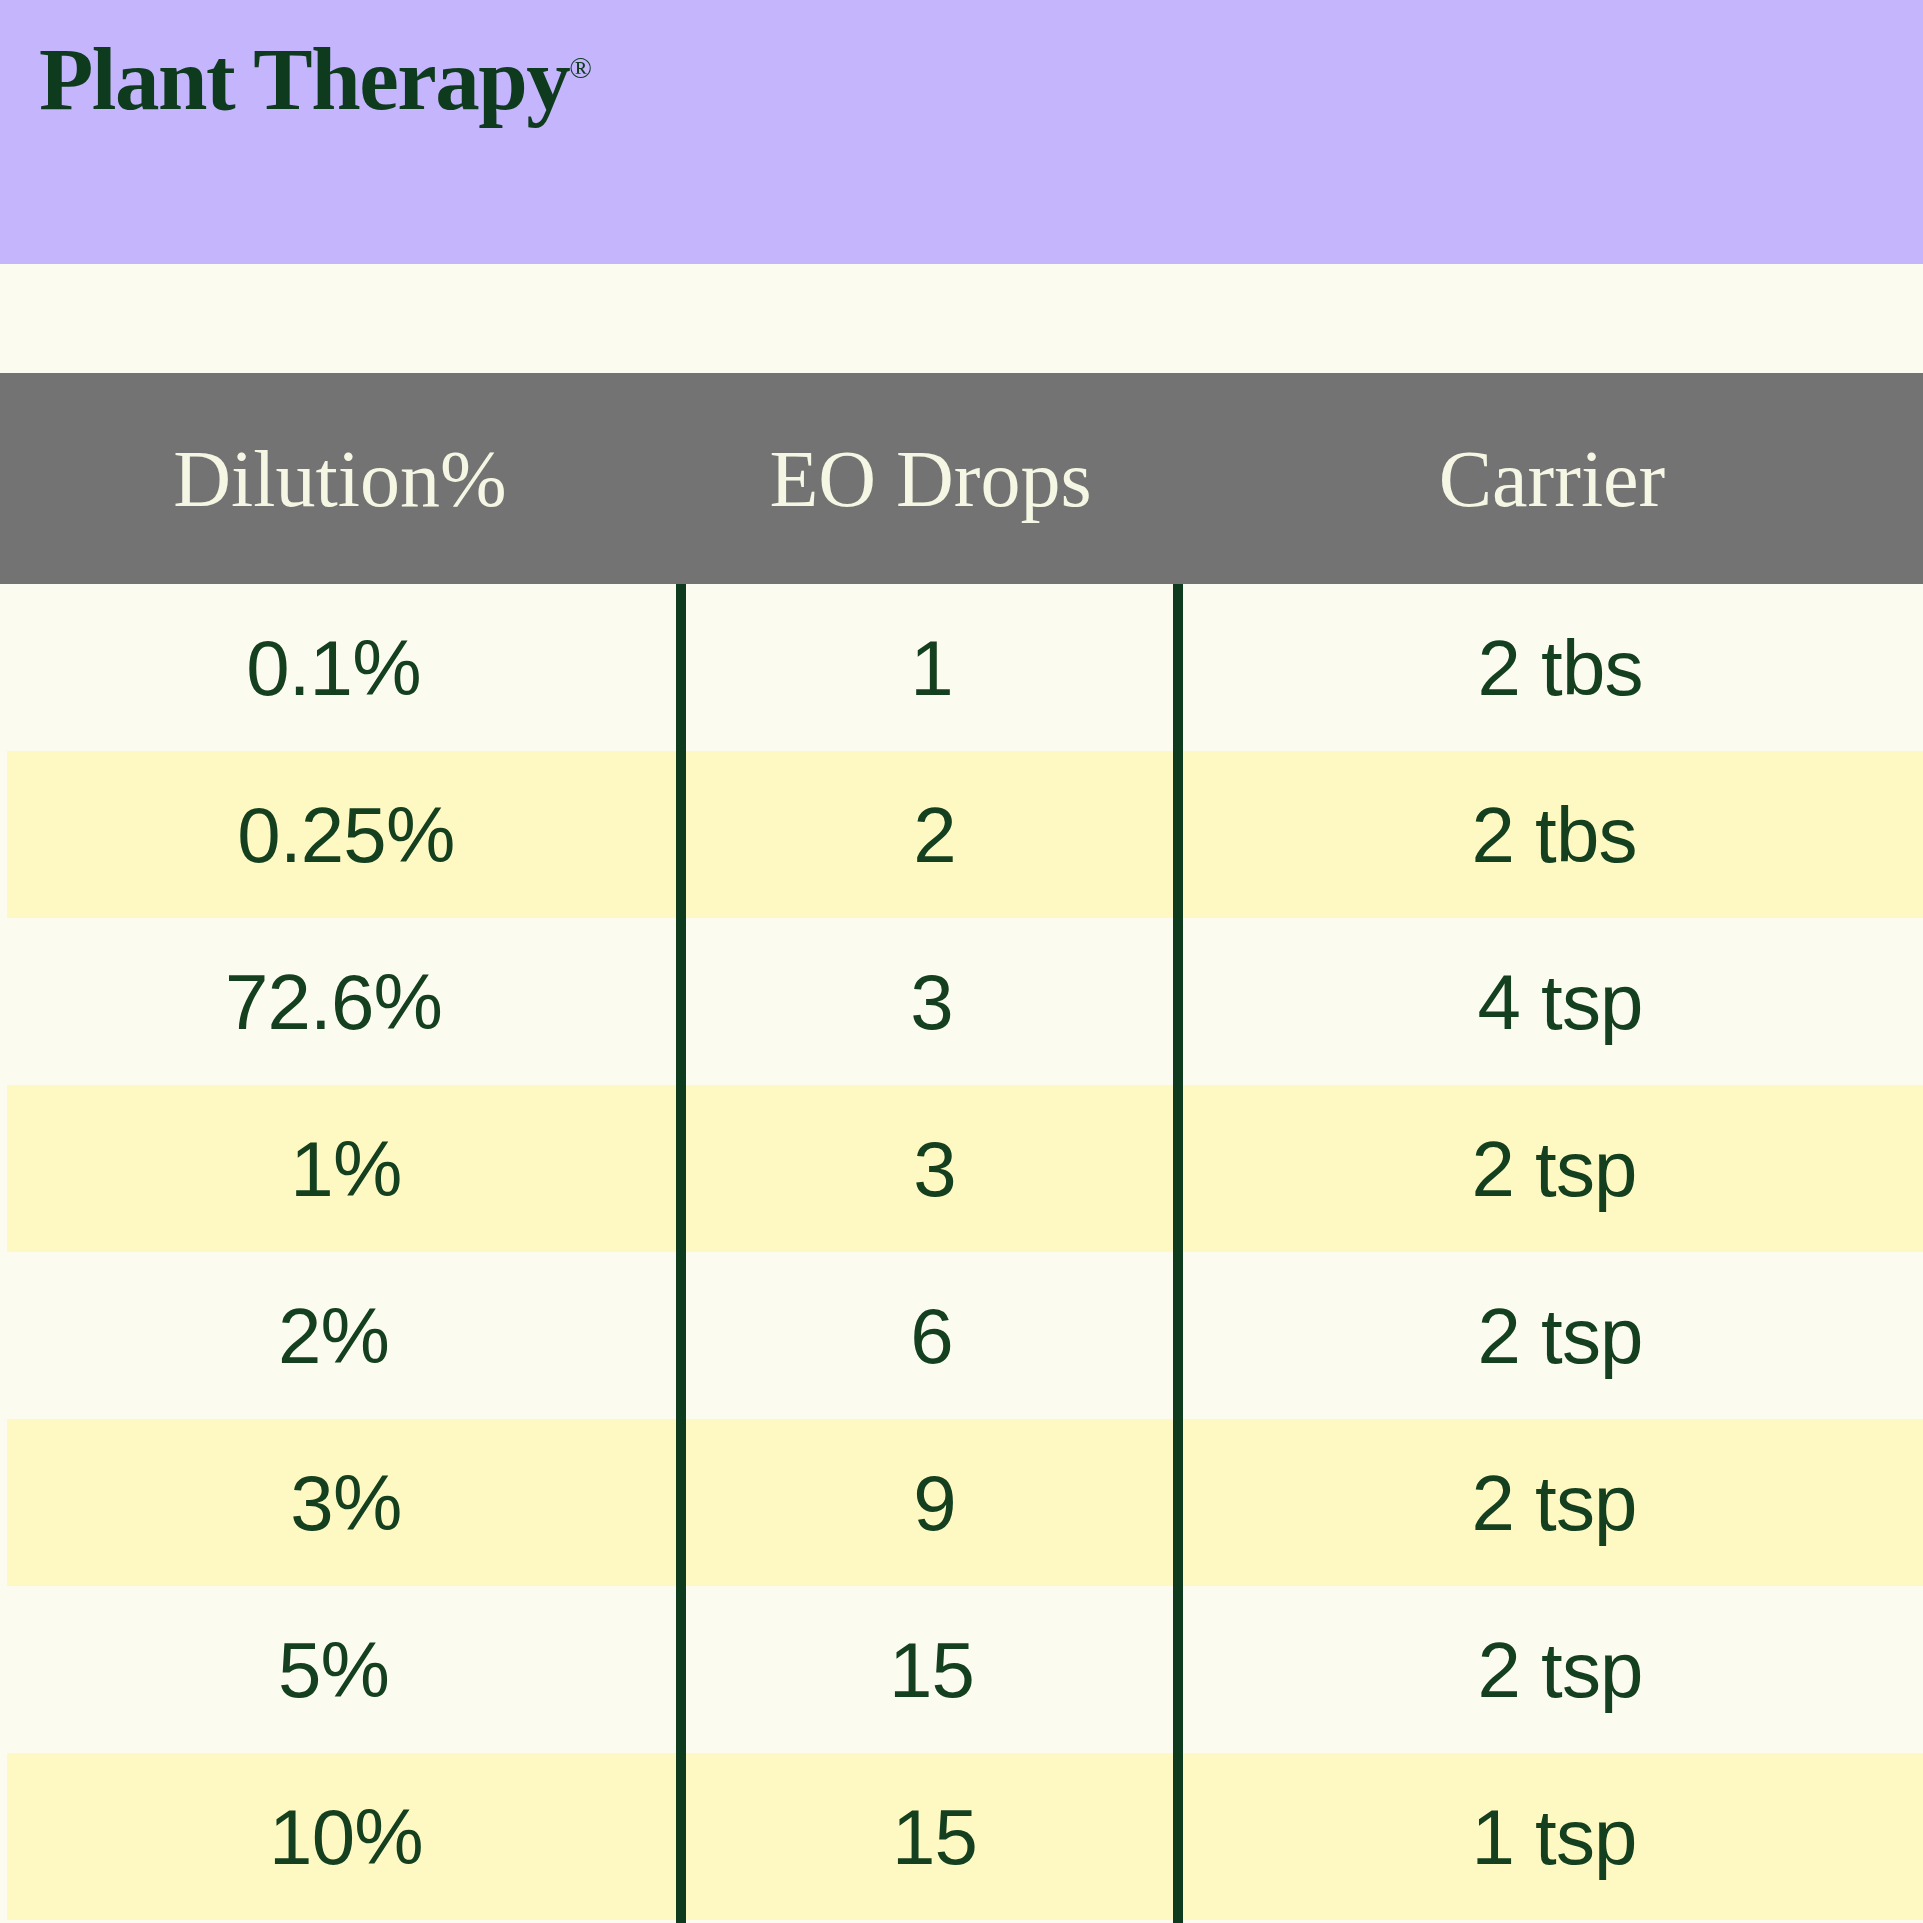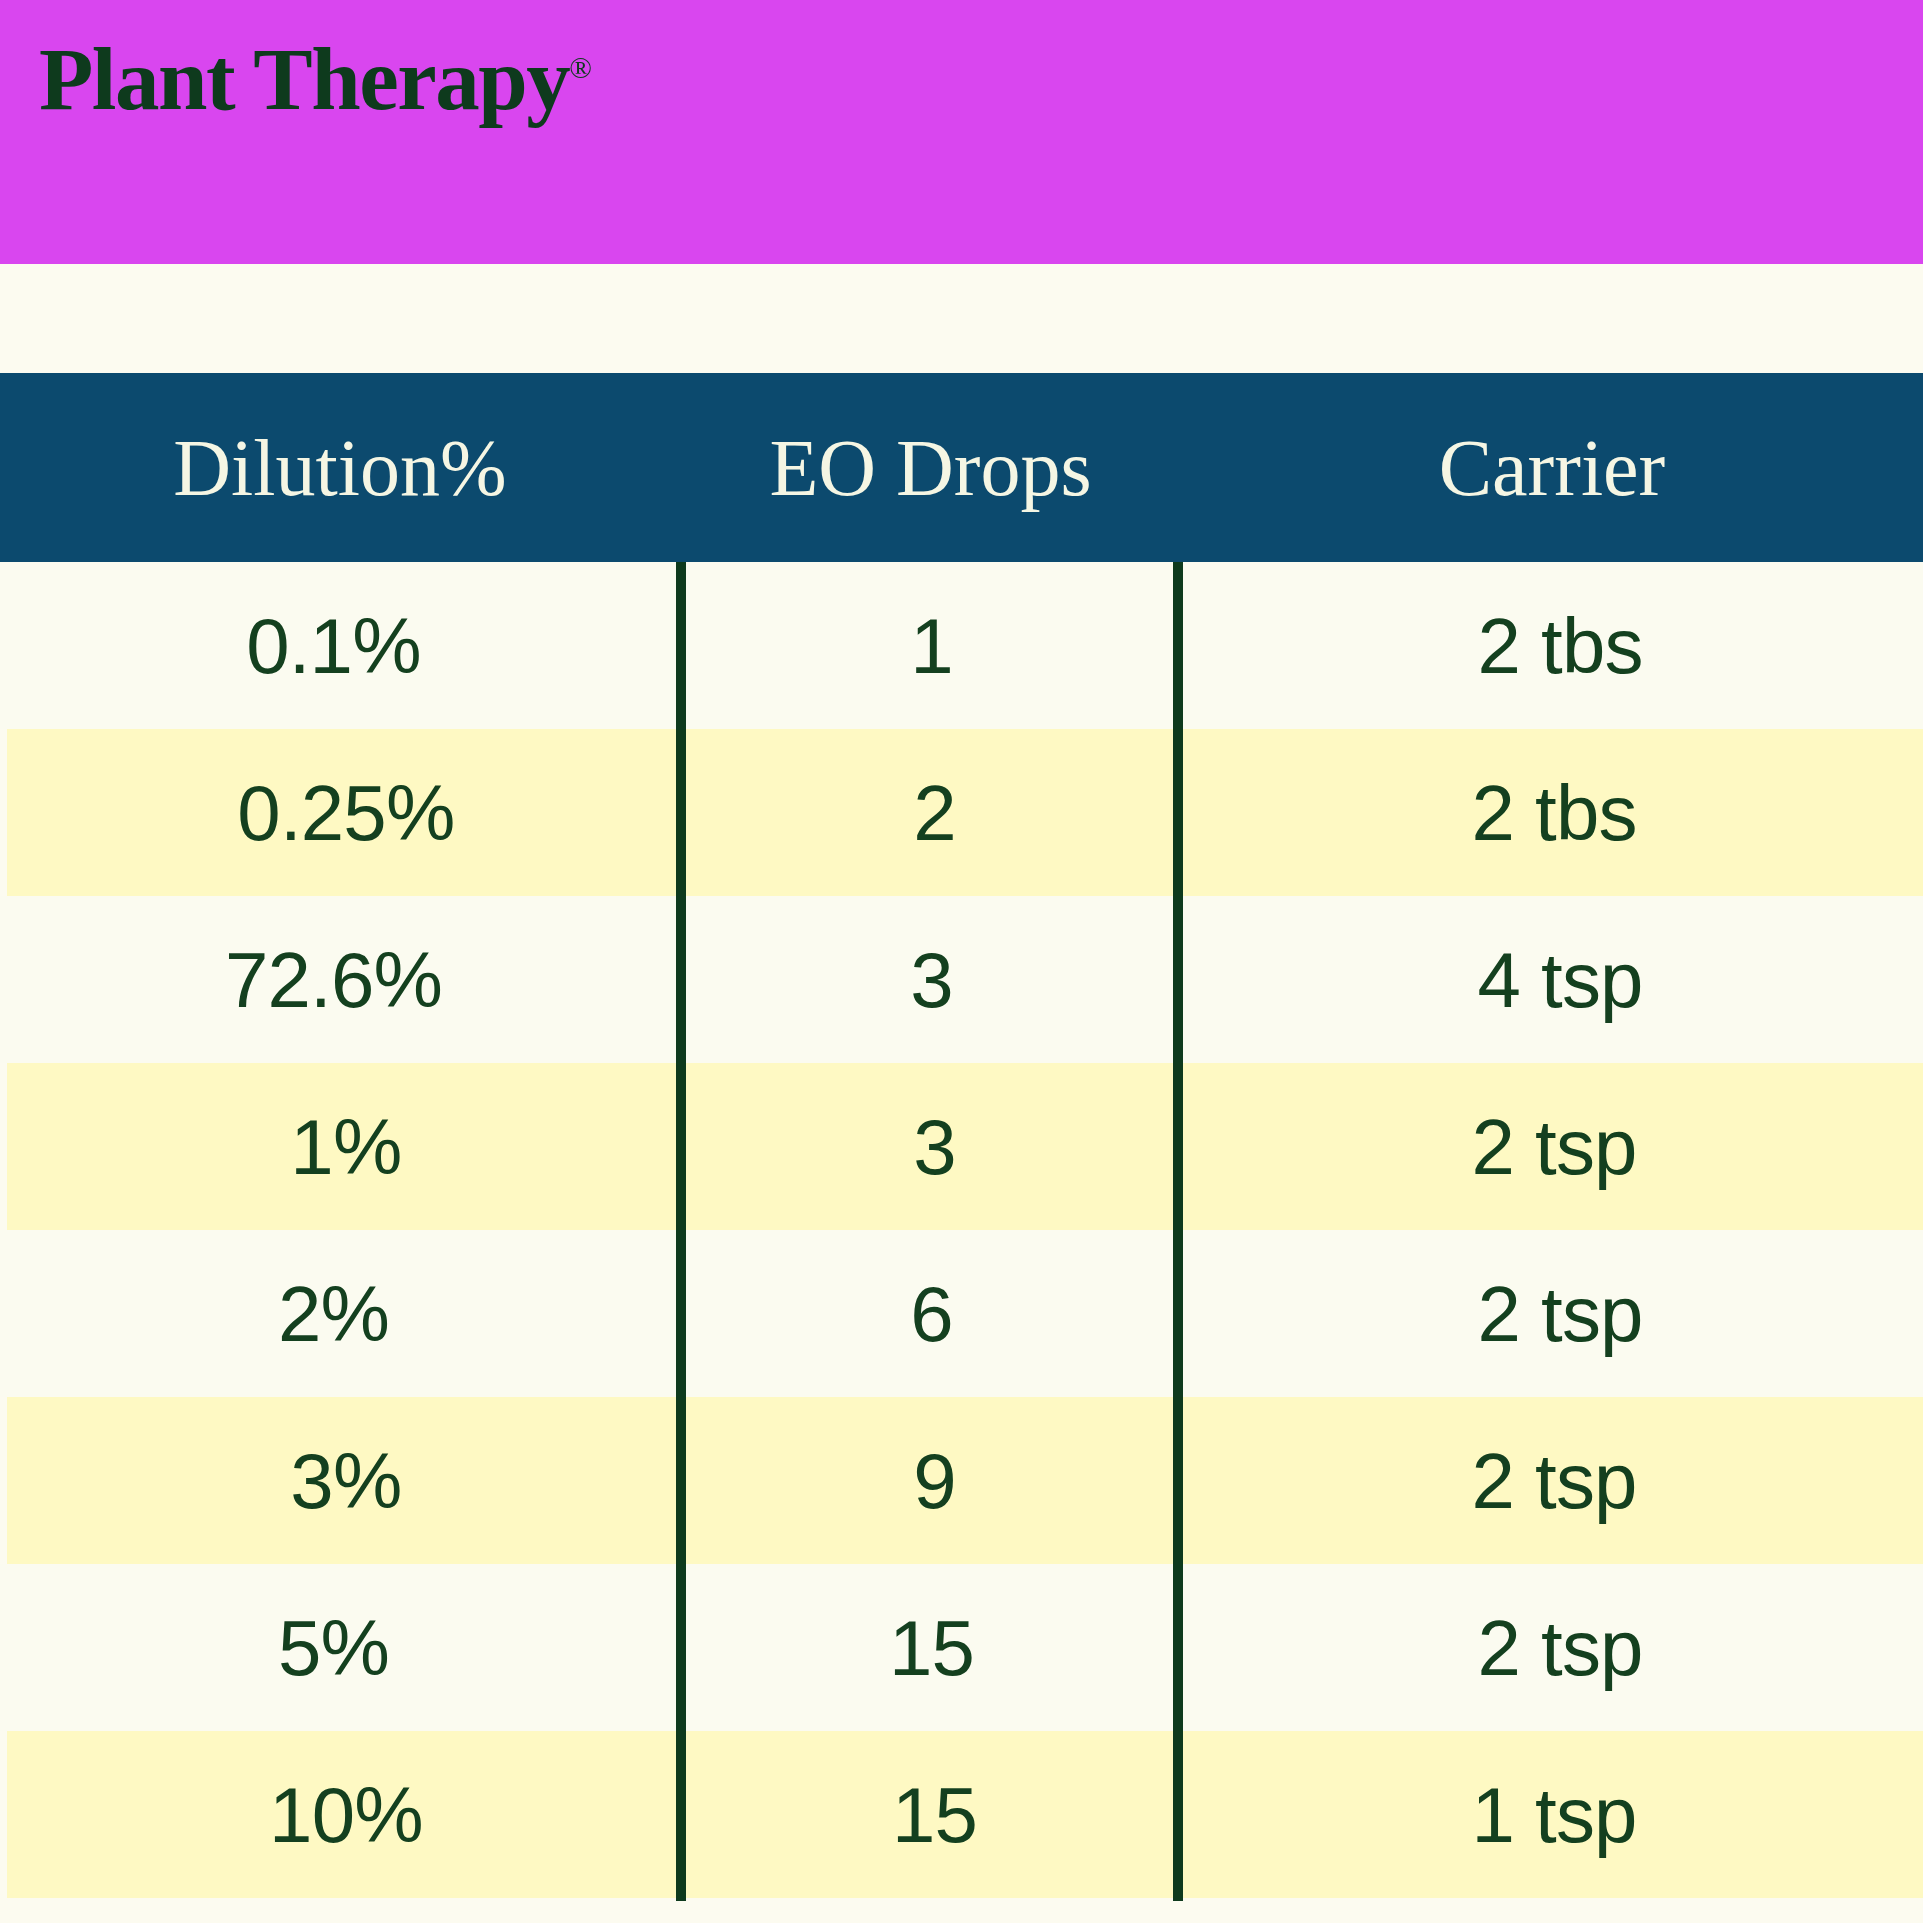--- a/index.html
+++ b/index.html
@@ -14,21 +14,21 @@
     background:#FCFBF0;
     font-family:"Liberation Sans", sans-serif;
     position:relative;
   }
 
   
   .brand-block {
     position:absolute;
     top:0; left:0; right:0;
     height:264px;
-    background:#d946ef;
+    background:#c4b5fd;
     padding:35px 0 8px 39px;
   }
 
   .logo {
     font-family:"Liberation Serif", serif;
     font-weight:700;
     font-size:89px;
     line-height:1.0;
     color:#0E3A1D;
     letter-spacing:-1.5px;
@@ -55,22 +55,22 @@
   
   .table {
     position:absolute;
     top:373px; left:0;
     width:1924px;
     height:1550px;
   }
 
   .thead {
     display:flex;
-    height:189px;
-    background:#0c4a6e;
+    height:211px;
+    background:#737373;
     align-items:center;
   }
 
   .thead .th {
     font-family:"Liberation Serif", serif;
     font-weight:400;
     font-size:80px;
     color:#F5F6E4;
     text-align:center;
     line-height:1;

